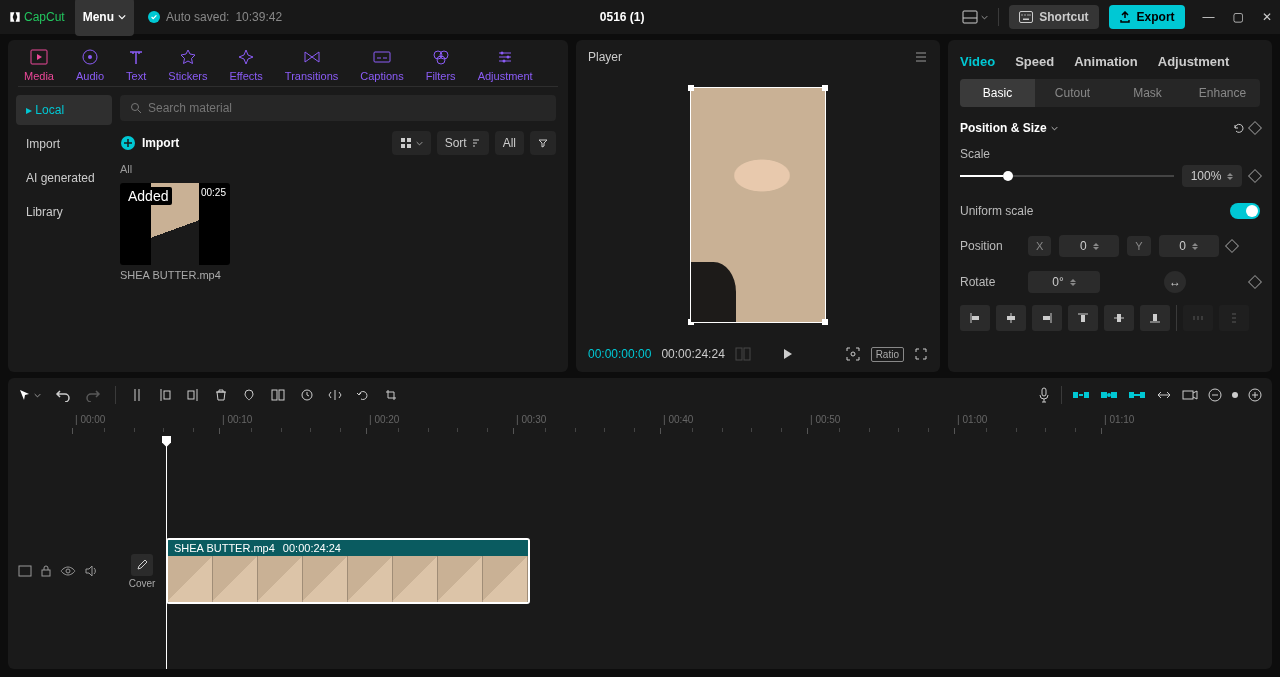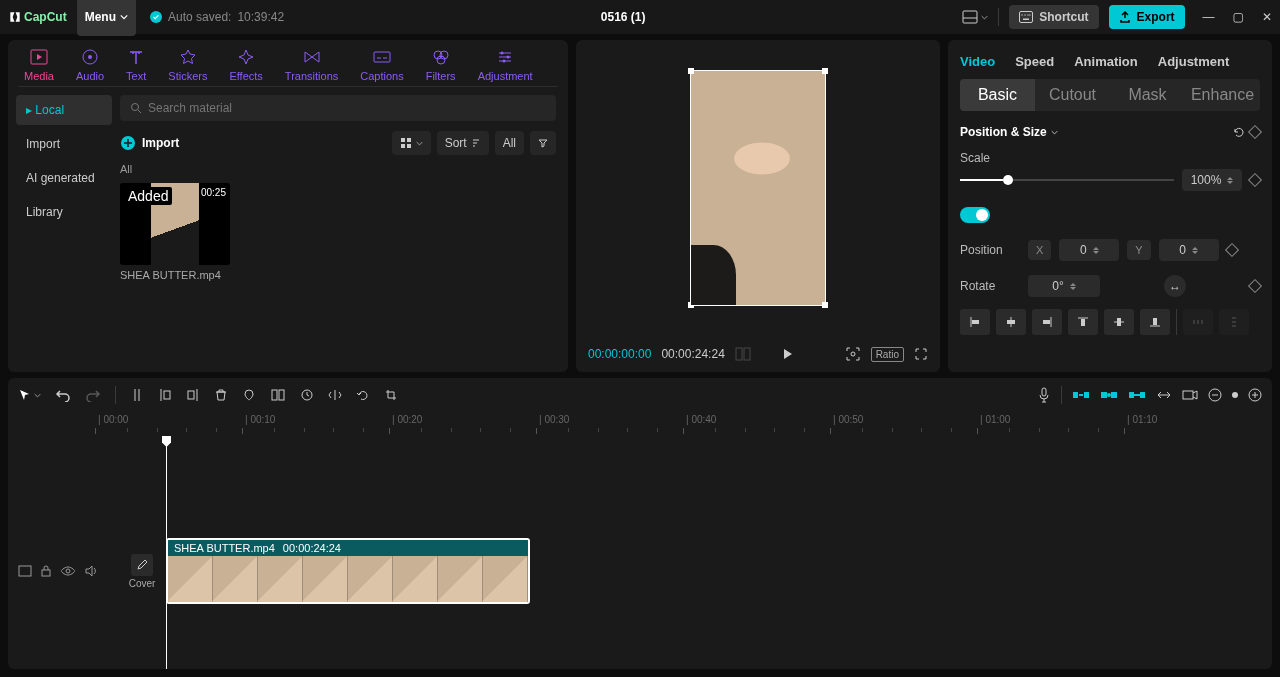--- a/index.html
+++ b/index.html
@@ -1,21 +1,21 @@
 <!DOCTYPE html>
 <html><head>
 <meta charset="utf-8">
 <style>
 *{margin:0;padding:0;box-sizing:border-box;font-family:-apple-system,BlinkMacSystemFont,"Segoe UI",Arial,sans-serif;user-select:none}
 body{background:#0d0d0d;color:#ccc;font-size:12px;width:1280px;height:677px;overflow:hidden;display:flex;flex-direction:column}
 svg{display:block}
 
 
 .titlebar{height:34px;background:#181818;display:flex;align-items:center;padding:0 8px;gap:10px}
-.logo{display:flex;align-items:center;gap:2px;font-weight:700;color:#86efac}
+.logo{display:flex;align-items:center;gap:2px;font-weight:400;color:#22c55e}
 .menu-btn{background:#353535;color:#fff;padding:12px 8px;border-radius:4px;display:flex;align-items:center;gap:4px;font-weight:700}
 .autosave{display:flex;align-items:center;gap:6px;color:#888;margin-left:4px}
 .autosave-dot{width:12px;height:12px;background:#00c8d4;border-radius:50%;display:flex;align-items:center;justify-content:center}
 .project-title{flex:1;text-align:center;color:#fff;font-weight:600}
 .title-right{display:flex;align-items:center;gap:10px}
 .tb-btn{background:#353535;padding:5px 10px;border-radius:4px;display:flex;align-items:center;gap:6px;font-weight:600}
 .export-btn{background:#00c8d4;color:#000}
 .sep{width:1px;height:18px;background:#3a3a3a}
 .win-ctrl{display:flex;gap:18px;margin-left:8px;color:#ccc}
 
@@ -68,21 +68,21 @@
 .tc2{color:#ccc;font-variant-numeric:tabular-nums}
 .tp-spacer{flex:1}
 .tp-ico{display:flex;gap:10px;color:#aaa;align-items:center}
 .ratio{border:1px solid #888;padding:1px 4px;font-size:10px;border-radius:2px}
 
 
 .insp-tabs{display:flex;gap:20px;padding:6px 0 10px 0}
 .it{color:#ccc;font-weight:600;font-size:13px}
 .it.active{color:#00c8d4}
 .sub-tabs{display:flex;background:#262626;border-radius:4px;overflow:hidden}
-.st{flex:1;text-align:center;padding:7px 0;color:#888;font-size:16px}
+.st{flex:1;text-align:center;padding:7px 0;color:#888;font-size:12px}
 .st.active{background:#3a3a3a;color:#fff}
 .sect{margin-top:14px}
 .sect-head{display:flex;align-items:center;gap:4px;color:#fff;font-weight:600}
 .row{display:flex;align-items:center;margin-top:12px;gap:8px}
 .lbl{color:#bbb;width:60px}
 .slider{flex:1;height:2px;background:#444;position:relative}
 .slider-fill{position:absolute;left:0;top:0;height:2px;background:#fff;width:20%}
 .slider-thumb{position:absolute;left:20%;top:-4px;width:10px;height:10px;background:#fff;border-radius:50%}
 .num-box{background:#2b2b2b;border-radius:4px;padding:4px 6px;display:flex;align-items:center;gap:6px;min-width:60px;justify-content:center}
 .spin{display:flex;flex-direction:column;gap:1px}
@@ -99,21 +99,21 @@
 .al.dis{opacity:.3}
 
 
 .toolbar-row{height:34px;background:#1a1a1a;margin:0 8px;border-radius:6px 6px 0 0;display:flex;align-items:center;padding:0 10px;gap:14px;color:#ccc}
 .tl-sep{flex:1}
 .tool{display:flex;align-items:center}
 .tool.dis{opacity:.35}
 
 
 .timeline{flex:1;background:#1a1a1a;margin:0 8px 8px 8px;border-radius:0 0 6px 6px;display:flex;flex-direction:column;overflow:hidden}
-.ruler{height:24px;position:relative;margin-left:90px}
+.ruler{height:24px;position:relative;margin-left:67px}
 .tick{position:absolute;top:2px;color:#666;font-size:10px}
 .tick::before{content:"";position:absolute;left:-3px;top:14px;width:1px;height:6px;background:#555}
 .minortick{position:absolute;top:16px;width:1px;height:4px;background:#444}
 .playhead{position:absolute;left:158px;top:0;bottom:0;width:1px;background:#fff;z-index:5}
 .playhead::before{content:"";position:absolute;top:0;left:-4px;width:9px;height:11px;background:#fff;clip-path:polygon(0 0,100% 0,100% 60%,50% 100%,0 60%)}
 .tracks{flex:1;position:relative}
 .track-controls{position:absolute;left:0;top:128px;display:flex;align-items:center;gap:8px;padding-left:10px}
 .tc-ico{color:#999}
 .cover{position:absolute;left:118px;top:118px;width:32px;text-align:center;color:#aaa;font-size:10px}
 .cover-ico{width:22px;height:22px;margin:0 auto 2px auto;background:#2b2b2b;border-radius:3px;display:flex;align-items:center;justify-content:center}
@@ -314,20 +314,26 @@
               <div class="badge-dur">00:25</div>
             </div>
             <div class="thumb-name">SHEA BUTTER.mp4</div>
           </div>
         </div>
       </div>
     </div>
   </div>
 
   <div class="player-panel">
+    <div class="player-head">
+      <span>Player</span>
+      <svg width="14" height="12" viewBox="0 0 14 12">
+          <path d="M2 2h10M2 6h10M2 10h10" stroke="#999"></path>
+        </svg>
+    </div>
     <div class="stage">
       <div class="canvas">
         <div class="h1"></div>
           <div class="h2"></div>
         <div class="canvas-arm"></div>
         <div class="canvas-dark"></div>
       </div>
     </div>
     <div class="transport">
       <span class="tc">00:00:00:00</span>
@@ -390,20 +396,21 @@
         <div class="num-box">
             <span>100%</span>
             <div class="spin">
               <span class="u"></span>
               <span class="d"></span>
             </div>
           </div>
         <div class="kf"></div>
       </div>
       <div class="row" style="margin-top:16px">
+        <div class="lbl" style="width:auto;flex:1">Uniform scale</div>
         <div class="toggle"></div>
       </div>
       <div class="row" style="margin-top:16px">
         <div class="lbl">Position</div>
         <div class="xy">X</div>
         <div class="num-box">
             <span>0</span>
             <div class="spin">
               <span class="u"></span>
               <span class="d"></span>

